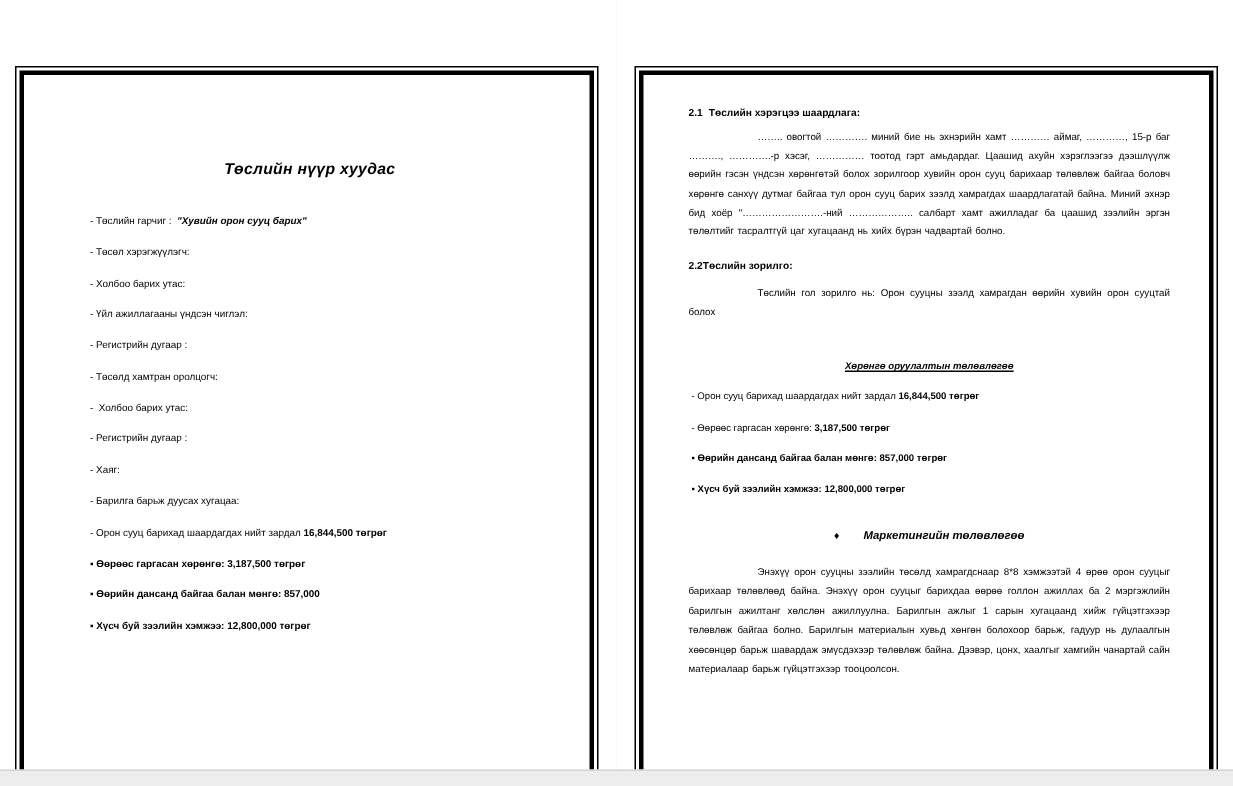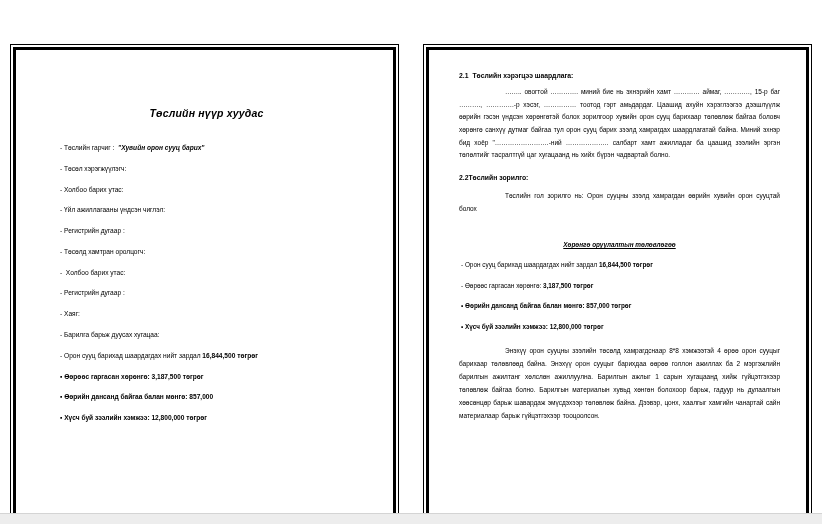--- a/index.html
+++ b/index.html
@@ -265,20 +265,24 @@
               <span class="lead">- Өөрөөс гаргасан хөрөнгө: </span><span class="amt">3,187,500 төгрөг</span>
             </li>
             <li class="b">
               <span class="lead">▪ Өөрийн дансанд байгаа балан мөнгө: </span><span class="amt">857,000 төгрөг</span>
             </li>
             <li class="b">
               <span class="lead">▪ Хүсч буй зээлийн хэмжээ: </span><span class="amt">12,800,000 төгрөг</span>
             </li>
           </ul>
 
+          <div class="mk-head">
+            <span class="dot">♦</span>
+            <span class="txt">Маркетингийн төлөвлөгөө</span>
+          </div>
 
           <p class="mk-para">Энэхүү орон сууцны зээлийн төсөлд хамрагдснаар 8*8 хэмжээтэй 4 өрөө орон сууцыг барихаар төлөвлөөд байна. Энэхүү орон сууцыг барихдаа өөрөө голлон ажиллах ба 2 мэргэжлийн барилгын ажилтанг хөлслөн ажиллуулна. Барилгын ажлыг 1 сарын хугацаанд хийж гүйцэтгэхээр төлөвлөж байгаа болно. Барилгын материалын хувьд хөнгөн болохоор барьж, гадуур нь дулаалгын хөөсөнцөр барьж шавардаж эмүсдэхээр төлөвлөж байна. Дээвэр, цонх, хаалгыг хамгийн чанартай сайн материалаар барьж гүйцэтгэхээр тооцоолсон.</p>
 
         </div>
       </div>
     </div>
   </div>
 
   <div class="bottom-strip"></div>
 </div>

